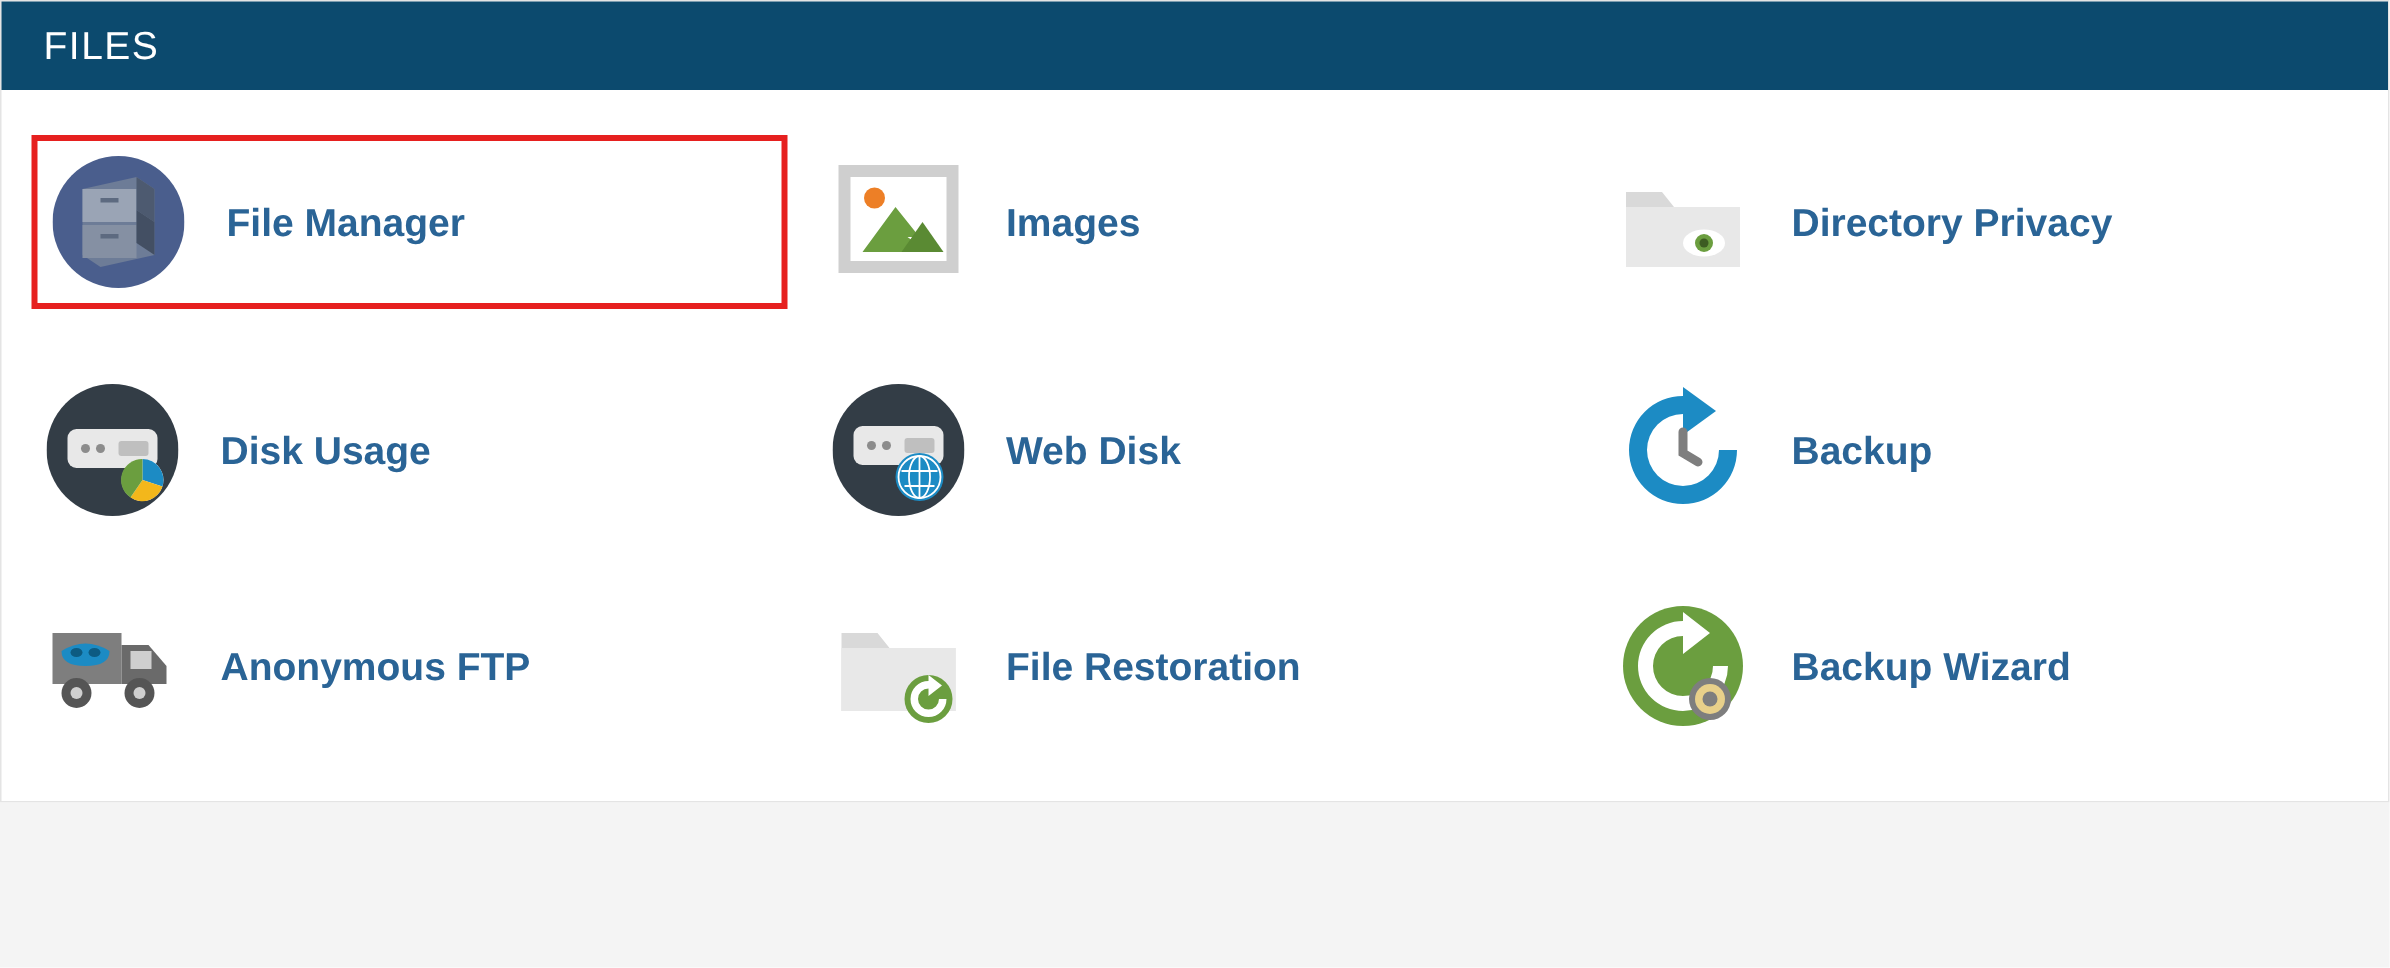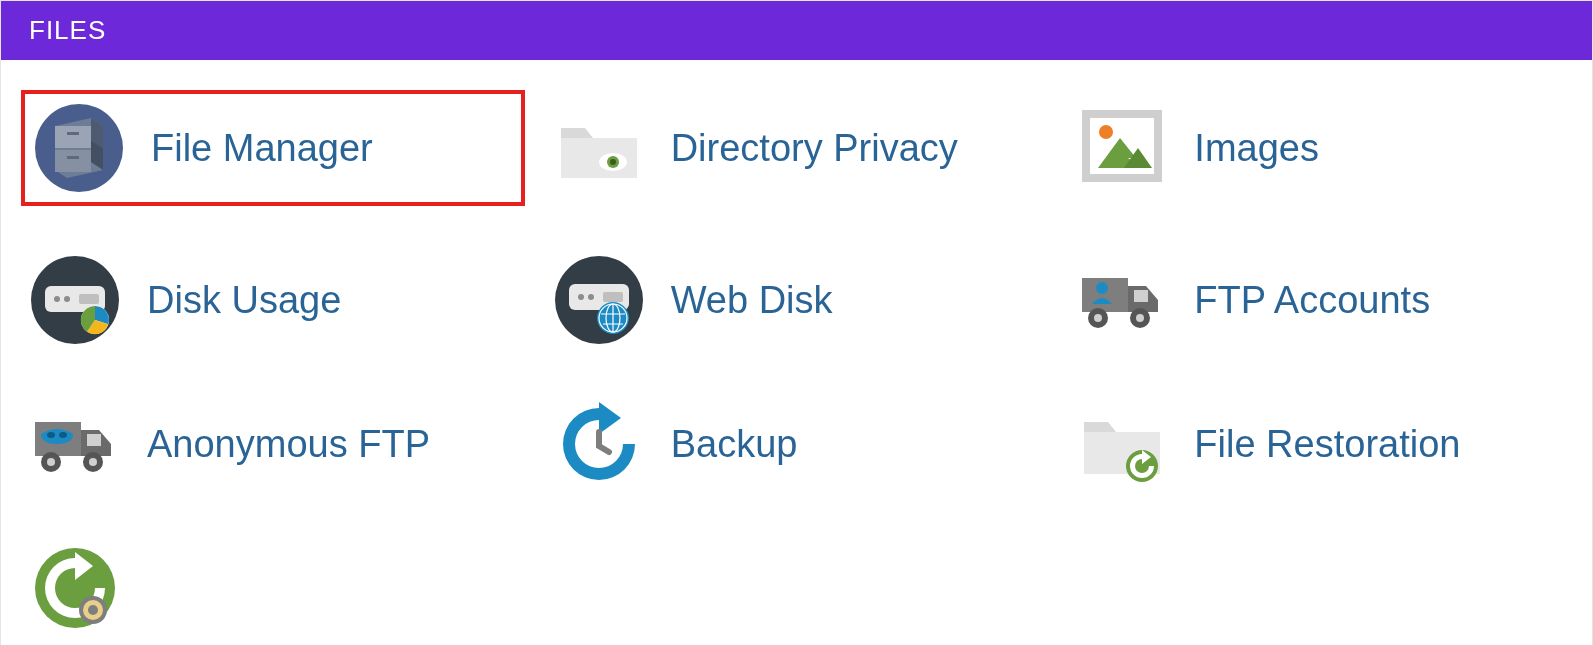--- a/index.html
+++ b/index.html
@@ -1,23 +1,23 @@
 <!DOCTYPE html>
 <html><head>
 <meta charset="utf-8">
 <style>
   html,body{margin:0;padding:0;font-family:Arial,Helvetica,sans-serif;background:#f4f4f4;}
   .panel{width:1593px;background:#fff;border:1px solid #e4e4e4;margin:0 auto;box-sizing:border-box;}
-  .panel-header{background:#6d28d9;color:#fff;font-size:26px;letter-spacing:1px;padding:14px 28px;}
+  .panel-header{background:#0c4a6e;color:#fff;font-size:26px;letter-spacing:1px;padding:14px 28px;}
   .panel-body{padding:30px 20px 40px 20px;}
   .grid{display:grid;grid-template-columns:repeat(3,1fr);row-gap:44px;column-gap:20px;}
   .item{display:flex;align-items:center;gap:28px;padding:6px 10px;cursor:pointer;box-sizing:border-box;}
   .item.highlight{border:4px solid #e6201f;padding:10px 10px;}
   .icon-wrap{width:88px;height:88px;display:flex;align-items:center;justify-content:center;flex:0 0 88px;}
-  .item-label{color:#2a6496;font-size:38px;}
+  .item-label{color:#2a6496;font-size:26px;font-weight:bold;}
   svg{display:block;}
 </style>
 </head>
 <body>
 
 <svg width="0" height="0" style="position:absolute">
   <defs>
 
     <g id="ico-file-manager-icon">
       <circle cx="44" cy="44" r="44" fill="#4a5e8d"></circle>
@@ -161,83 +161,76 @@
           <div class="icon-wrap">
             <svg width="88" height="88" viewBox="0 0 88 88">
               <use href="#ico-file-manager-icon"></use>
             </svg>
           </div>
           <span class="item-label">File Manager</span>
         </div>
         <div class="item">
           <div class="icon-wrap">
             <svg width="88" height="88" viewBox="0 0 88 88">
+              <use href="#ico-images-icon"></use>
+            </svg>
+          </div>
+          <span class="item-label">Images</span>
+        </div>
+        <div class="item">
+          <div class="icon-wrap">
+            <svg width="88" height="88" viewBox="0 0 88 88">
               <use href="#ico-directory-privacy-icon"></use>
             </svg>
           </div>
           <span class="item-label">Directory Privacy</span>
         </div>
         <div class="item">
           <div class="icon-wrap">
             <svg width="88" height="88" viewBox="0 0 88 88">
-              <use href="#ico-images-icon"></use>
-            </svg>
-          </div>
-          <span class="item-label">Images</span>
-        </div>
-        <div class="item">
-          <div class="icon-wrap">
-            <svg width="88" height="88" viewBox="0 0 88 88">
               <use href="#ico-disk-usage-icon"></use>
             </svg>
           </div>
           <span class="item-label">Disk Usage</span>
         </div>
         <div class="item">
           <div class="icon-wrap">
             <svg width="88" height="88" viewBox="0 0 88 88">
               <use href="#ico-web-disk-icon"></use>
             </svg>
           </div>
           <span class="item-label">Web Disk</span>
         </div>
         <div class="item">
           <div class="icon-wrap">
             <svg width="88" height="88" viewBox="0 0 88 88">
-              <use href="#ico-ftp-accounts-icon"></use>
-            </svg>
-          </div>
-          <span class="item-label">FTP Accounts</span>
+              <use href="#ico-backup-icon"></use>
+            </svg>
+          </div>
+          <span class="item-label">Backup</span>
         </div>
         <div class="item">
           <div class="icon-wrap">
             <svg width="88" height="88" viewBox="0 0 88 88">
               <use href="#ico-anonymous-ftp-icon"></use>
             </svg>
           </div>
           <span class="item-label">Anonymous FTP</span>
         </div>
         <div class="item">
           <div class="icon-wrap">
             <svg width="88" height="88" viewBox="0 0 88 88">
-              <use href="#ico-backup-icon"></use>
-            </svg>
-          </div>
-          <span class="item-label">Backup</span>
-        </div>
-        <div class="item">
-          <div class="icon-wrap">
-            <svg width="88" height="88" viewBox="0 0 88 88">
               <use href="#ico-file-restoration-icon"></use>
             </svg>
           </div>
           <span class="item-label">File Restoration</span>
         </div>
         <div class="item">
           <div class="icon-wrap">
             <svg width="88" height="88" viewBox="0 0 88 88">
               <use href="#ico-backup-wizard-icon"></use>
             </svg>
           </div>
+          <span class="item-label">Backup Wizard</span>
         </div>
       </div>
   </div>
 </div>
 
 </body></html>

